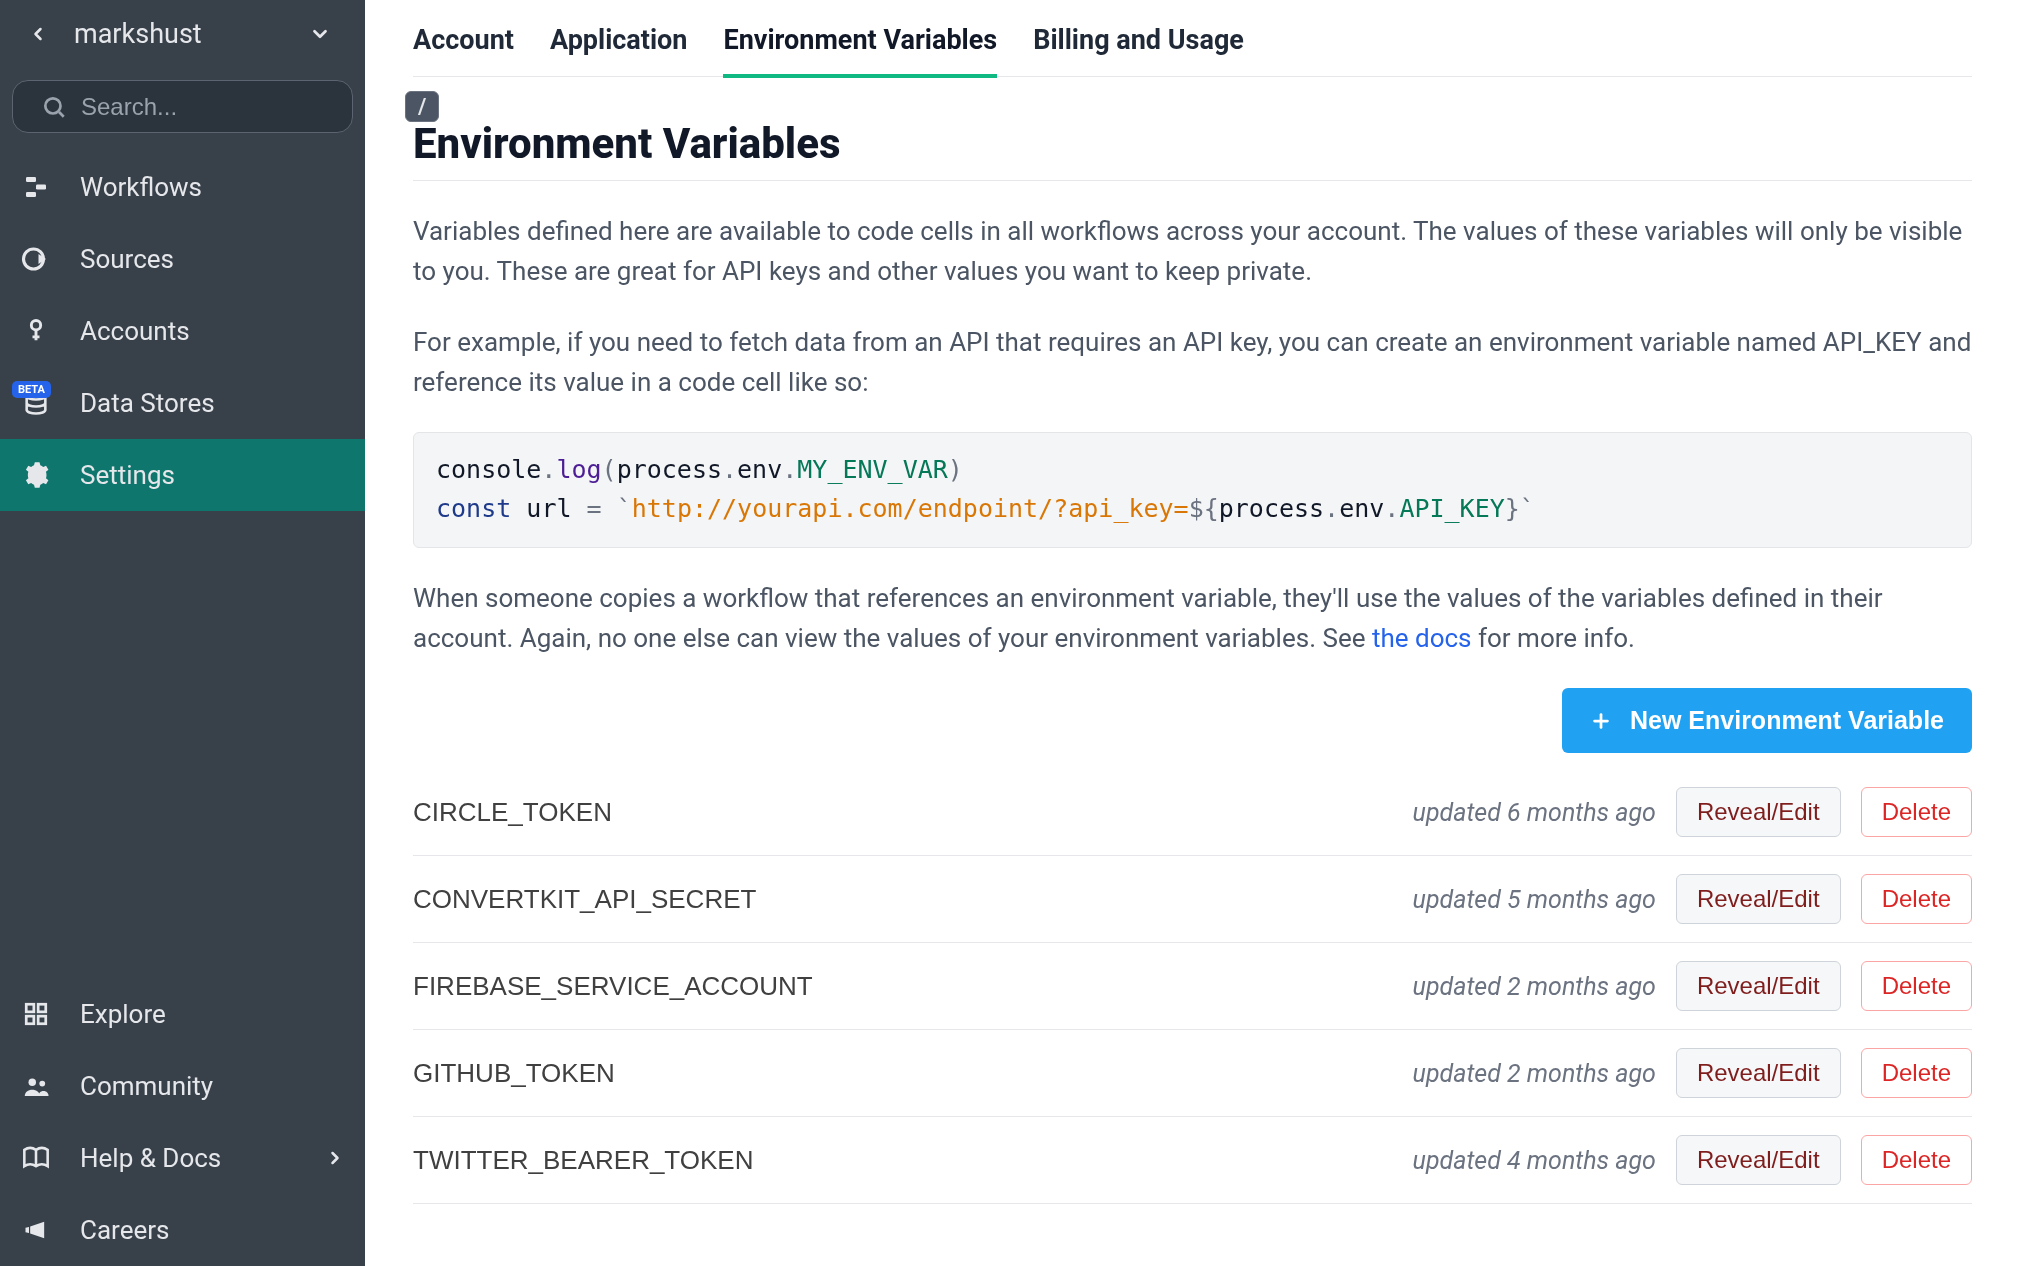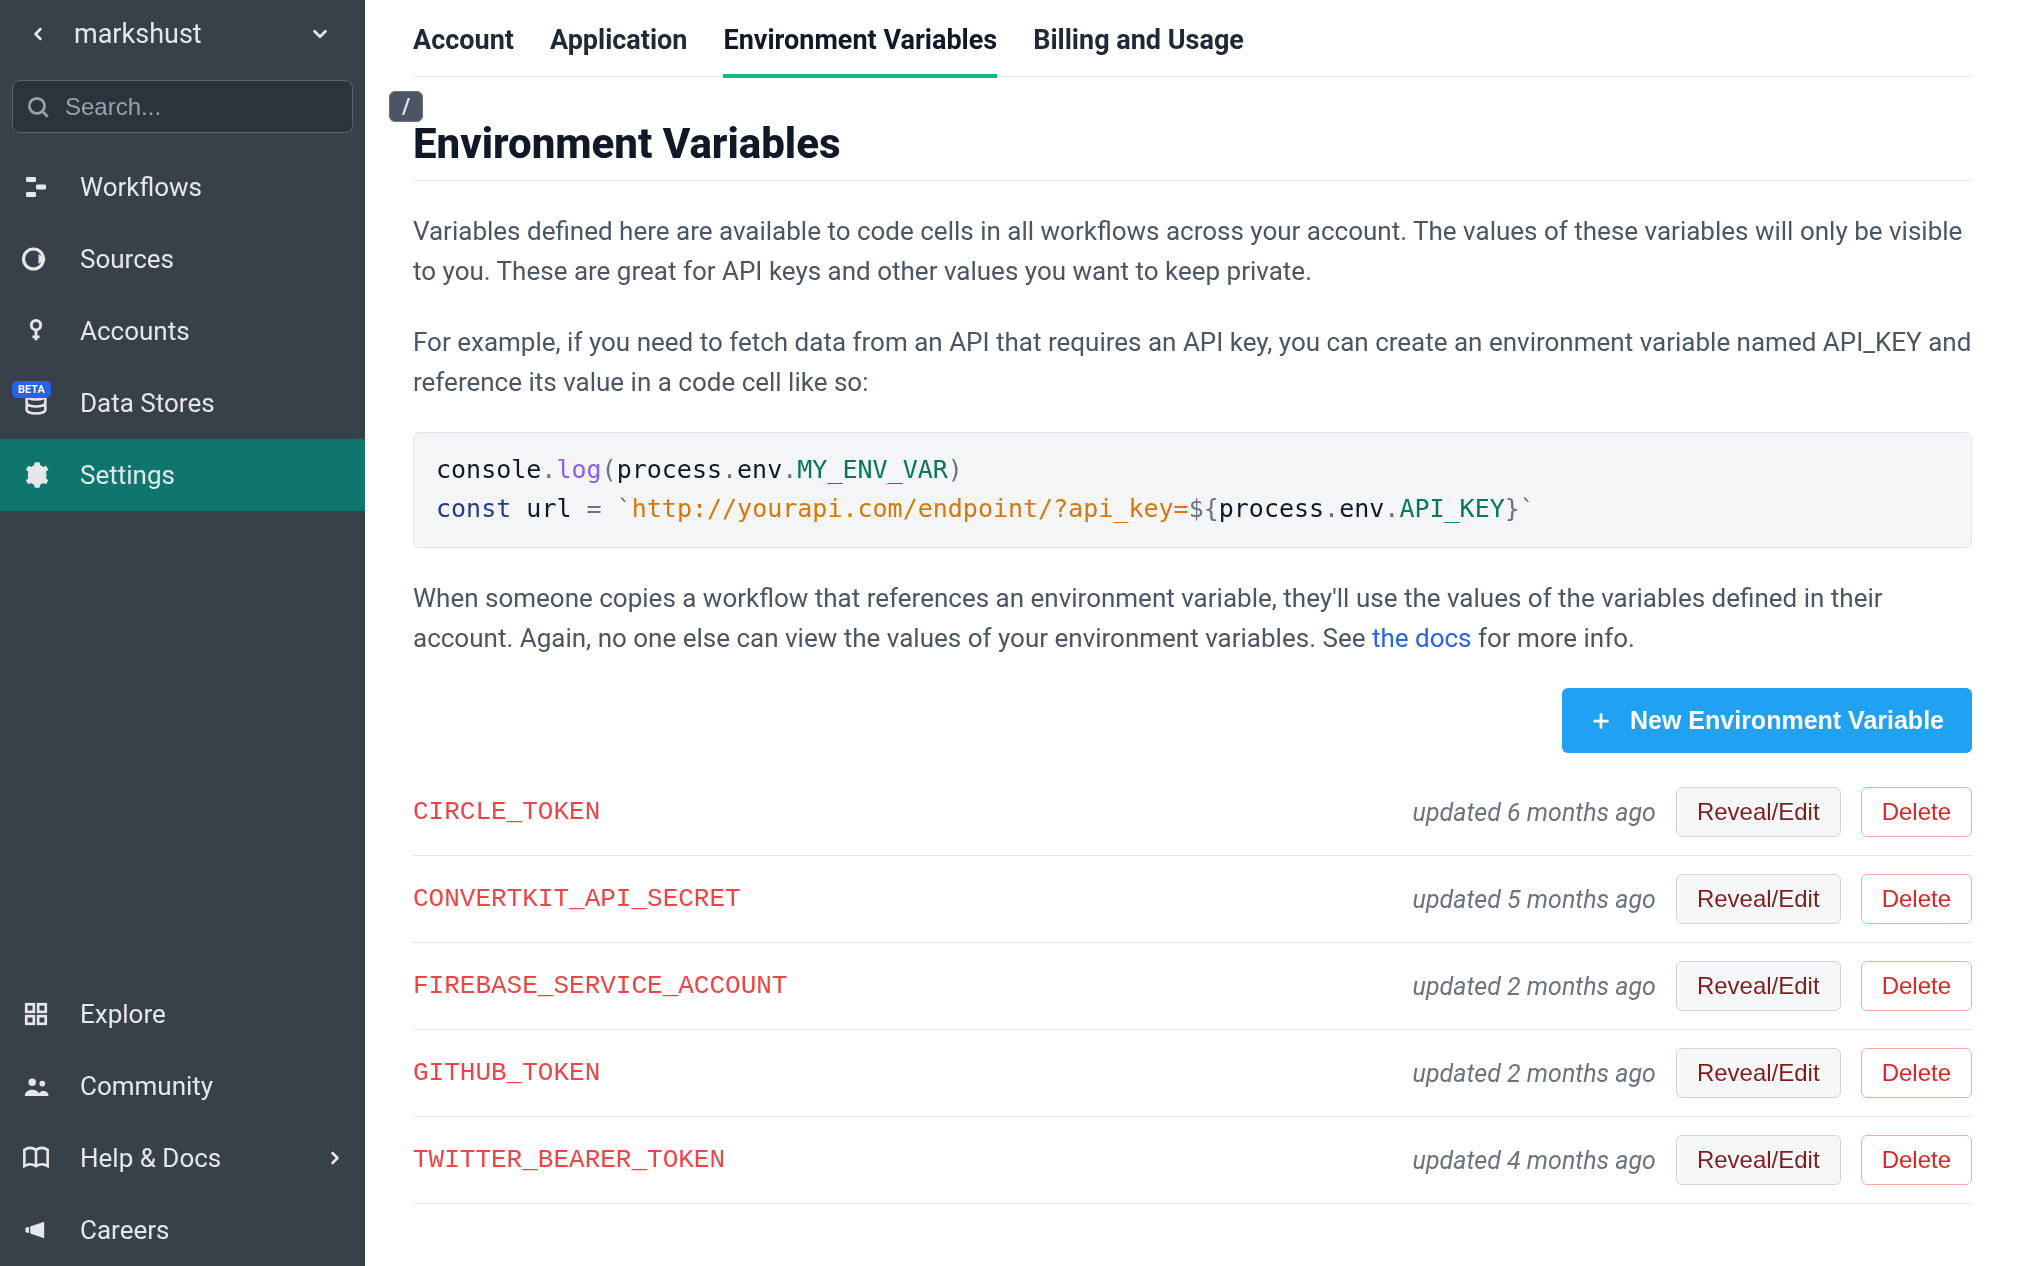--- a/index.html
+++ b/index.html
@@ -26,24 +26,24 @@
     gap: 18px;
     padding: 18px 28px;
     font-size: 27px;
   }
   .sidebar-header .back { width: 28px; display:flex; align-items:center; }
   .sidebar-header .chev { width: 28px; display:flex; align-items:center; }
   .search-wrap {
     margin: 12px 12px 18px 12px;
     background: #2b333c;
     border: 1px solid #5b6470;
-    border-radius: 8px;
-    display: flex;
-    align-items: center;
-    padding: 10px 12px;
+    border-radius: 16px;
+    display: flex;
+    align-items: center;
+    padding: 10px 28px;
     gap: 14px;
   }
   .search-wrap input {
     background: transparent;
     border: none;
     outline: none;
     color: #e5e7eb;
     font-size: 24px;
     flex: 1;
   }
@@ -119,21 +119,21 @@
     border-radius: 6px;
     padding: 18px 22px;
     font-family: ui-monospace, SFMono-Regular, Menlo, Consolas, monospace;
     font-size: 25px;
     line-height: 1.55;
     white-space: pre;
     overflow-x: auto;
     color: #111827;
   }
   .tok-key { color: #1e3a8a; }
-  .tok-fn  { color: #8b5cf6; }
+  .tok-fn  { color: #4c1d95; }
   .tok-id  { color: #047857; }
   .tok-str { color: #d97706; }
   .tok-tmpl{ color: #6b7280; }
   .tok-punc{ color: #6b7280; }
   a.link { color: #2563eb; text-decoration: none; }
   .btn-row { display:flex; justify-content:flex-end; margin: 30px 0 16px 0; }
   .btn-primary {
     background: #21a1f1;
     color: #fff;
     border: none;
@@ -147,22 +147,22 @@
     cursor: pointer;
   }
   .var-row {
     display: flex;
     align-items: center;
     padding: 18px 0;
     border-bottom: 1px solid #e5e7eb;
     gap: 20px;
   }
   .var-name {
-    font-family: Liberation Mono, monospace;
-    color: #ef4444;
+    font-family: Liberation Sans, sans-serif;
+    color: #404040;
     font-size: 26px;
     flex: 1;
   }
   .var-updated { color: #6b7280; font-style: italic; font-size: 25px; }
   .btn-secondary {
     background: #f6f7f8;
     border: 1px solid #cfd4da;
     color: #7f1d1d;
     border-radius: 6px;
     padding: 10px 20px;

